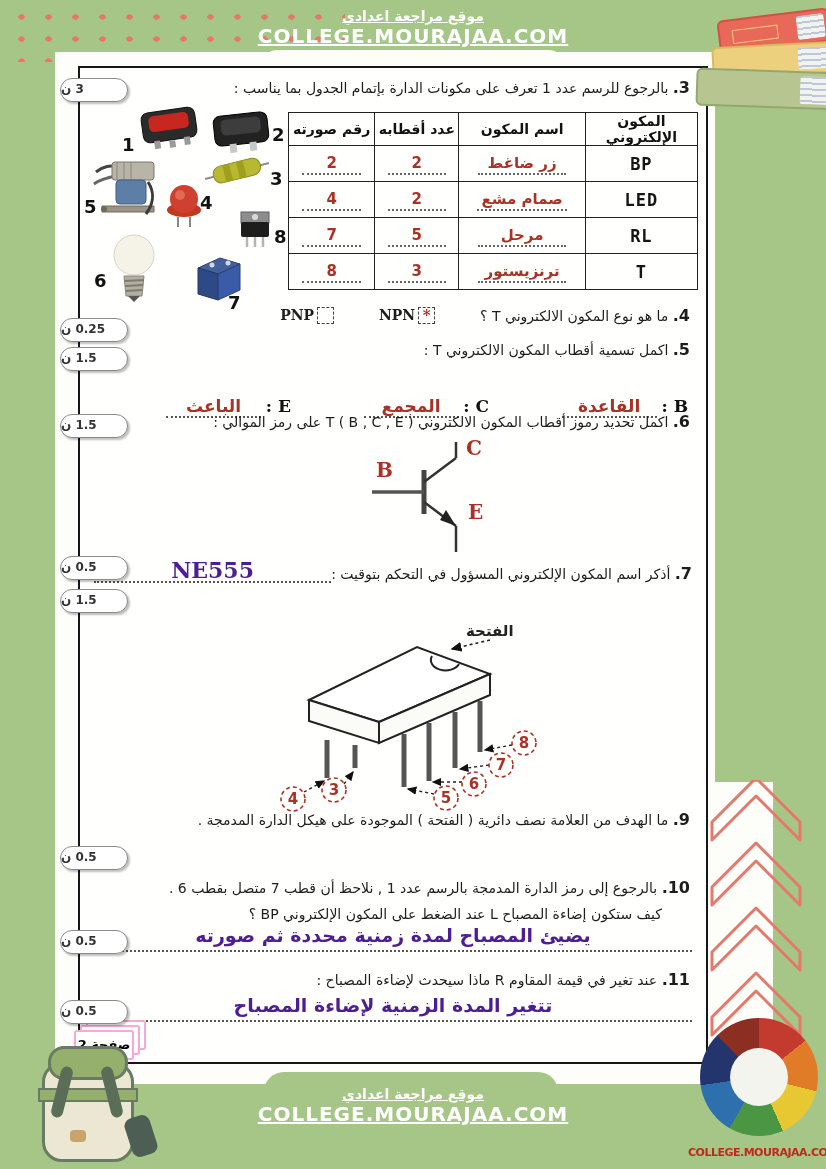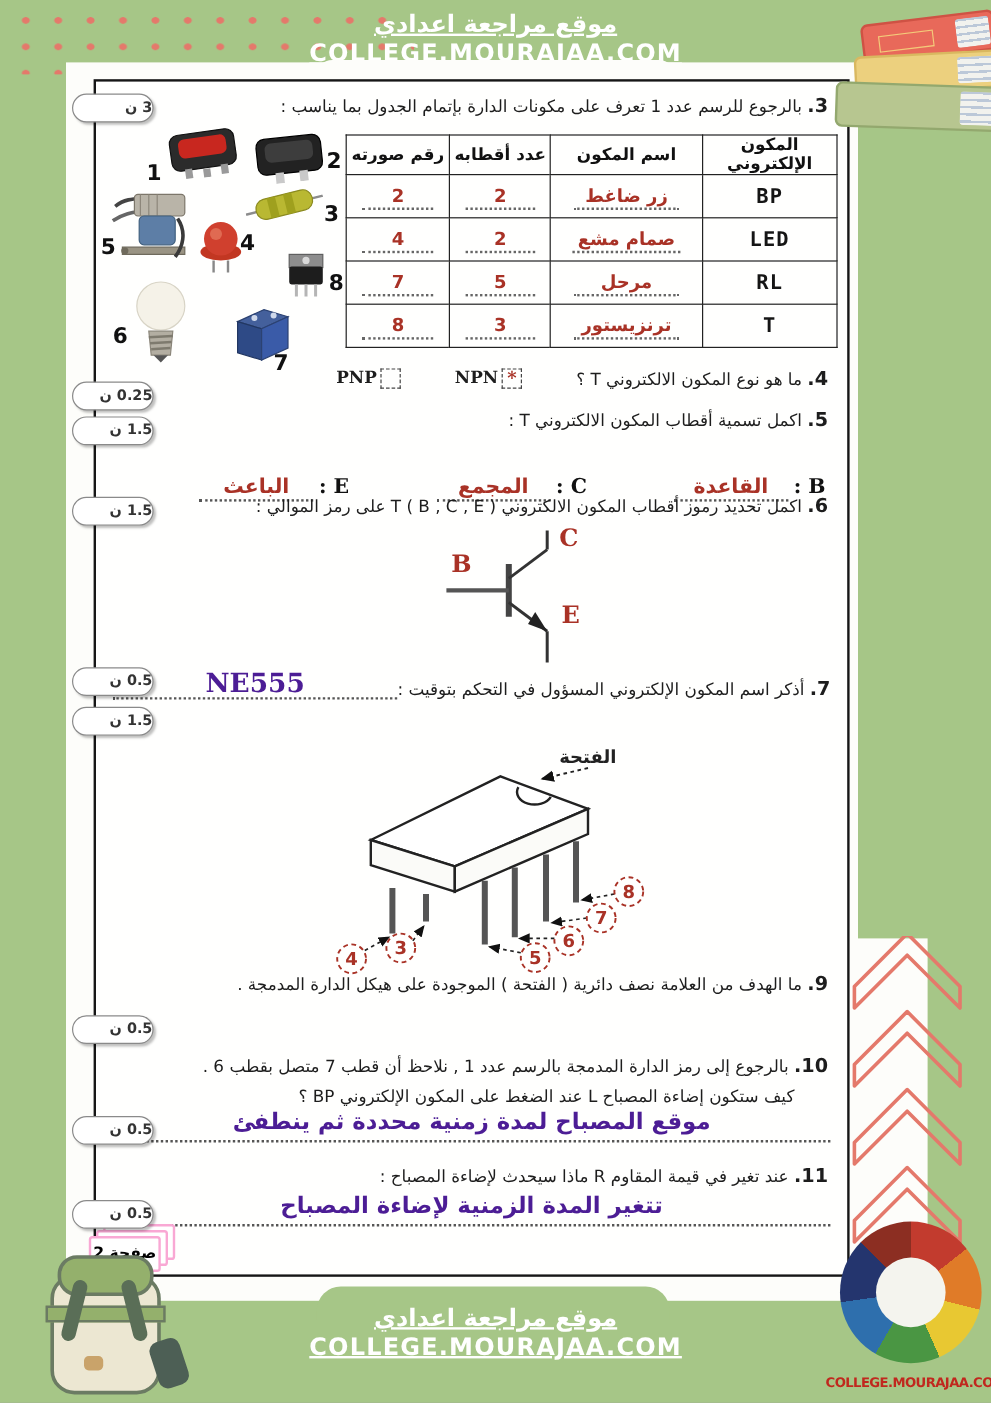--- a/index.html
+++ b/index.html
@@ -7,35 +7,35 @@
   .page { position:relative; width:826px; height:1169px; margin:0 auto;
           background:#a6c687; overflow:hidden; }
 
   
   .dots { position:absolute; left:0; top:0; width:345px; height:62px;
           background-image:radial-gradient(#e4796b 3px, rgba(0,0,0,0) 3.6px);
           background-size:27px 22px; background-position:8px 6px; }
 
   
   .site-text { position:absolute; width:100%; text-align:center; color:#fff; direction:rtl; }
-  .site-text .t1 { font-size:20px; font-weight:bold; text-decoration:underline; }
+  .site-text .t1 { font-size:14px; font-weight:bold; text-decoration:underline; }
   .site-text .t2 { font-size:20px; font-weight:bold; text-decoration:underline; letter-spacing:1px; direction:ltr; }
   .header-tab { position:absolute; left:263px; top:50px; width:300px; height:22px;
                 background:#fdfdfa; border-radius:14px 14px 0 0; }
 
   
   .paper { position:absolute; left:55px; top:52px; width:660px; height:1032px; background:#fdfdfa; }
   .chev-paper { position:absolute; left:711px; top:782px; width:62px; height:258px; background:#fdfdfa; }
   .frame { position:absolute; left:78px; top:66px; width:630px; height:998px;
            border:2.5px solid #161616; background:#fffffe; }
 
   
   .badge { position:absolute; left:60px; width:68px; height:24px; background:#fff;
            border:1.6px solid #8a8a8a; border-radius:12px; direction:rtl;
-           font-size:12px; font-weight:bold; color:#333; text-align:right; line-height:21px;
+           font-size:12px; font-weight:bold; color:#333; text-align:left; line-height:21px;
            box-shadow:2px 2px 2px rgba(0,0,0,0.25); z-index:6; }
 
   
   .qrow { position:absolute; right:16px; direction:rtl; text-align:right;
           font-size:14px; color:#1d1d1d; }
   .qnum { font-weight:bold; font-size:16px; }
   .red  { color:#4c1d95; font-weight:bold; }
   .dotline { border-bottom:2px dotted #555; }
 
   
@@ -366,21 +366,21 @@
     </div>
 
     <div class="qrow" style="top:810px; width:592px;">
       <span class="qnum">10.</span>
       <span>بالرجوع إلى رمز الدارة المدمجة بالرسم عدد 1 , نلاحظ أن قطب 7 متصل بقطب 6 .</span>
     </div>
     <div class="qrow" style="top:838px; right:44px; width:560px;">
       <span>كيف ستكون إضاءة المصباح L عند الضغط على المكون الإلكتروني BP ؟</span>
     </div>
     <div class="ansline" style="top:856px; height:28px;">
-      <span class="red big">موقع المصباح لمدة زمنية محددة ثم ينطفئ</span>
+      <span class="red big">يضيئ المصباح لمدة زمنية محددة ثم صورته</span>
     </div>
 
     <div class="qrow" style="top:902px; width:592px;">
       <span class="qnum">11.</span>
       <span>عند تغير في قيمة المقاوم R ماذا سيحدث لإضاءة المصباح :</span>
     </div>
     <div class="ansline" style="top:926px; height:28px;">
       <span class="red big">تتغير المدة الزمنية لإضاءة المصباح</span>
     </div>
 

